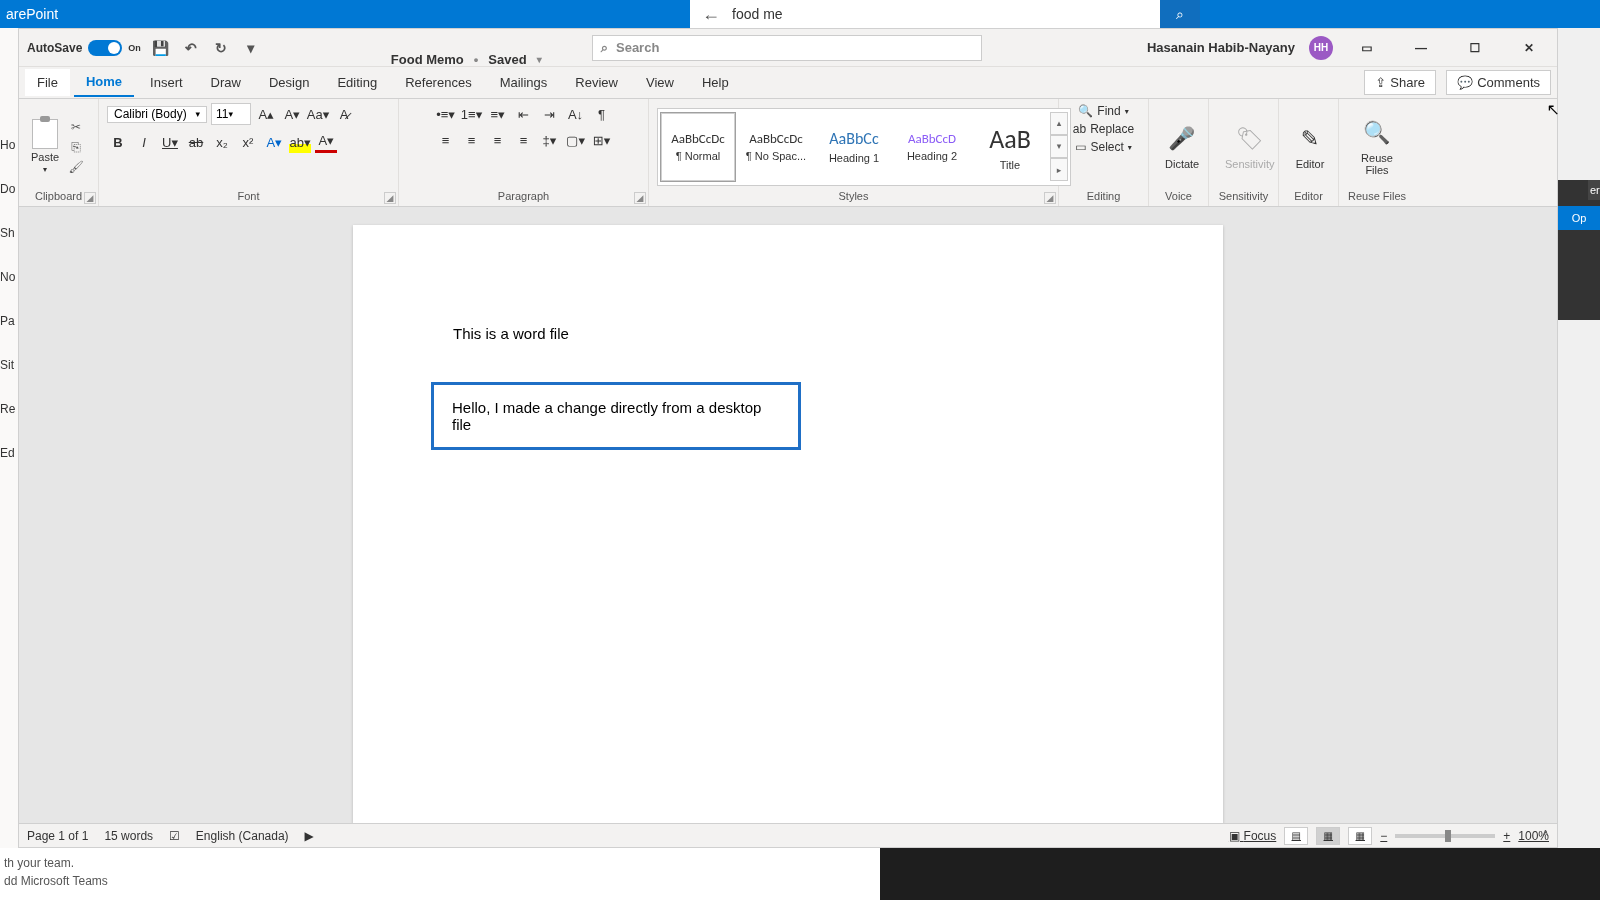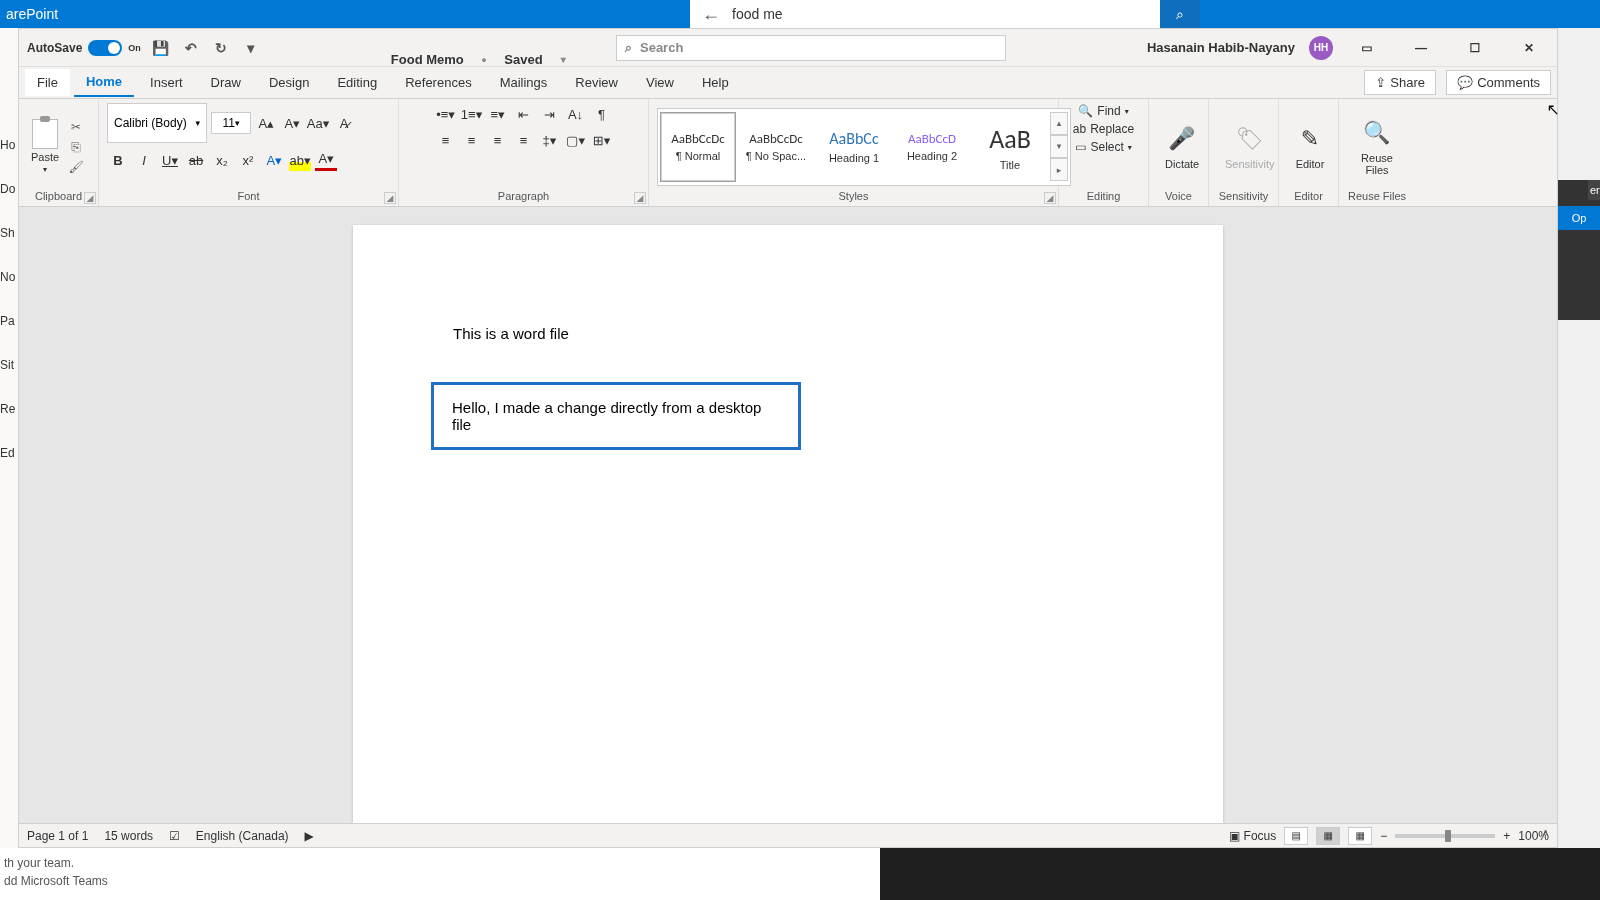--- a/index.html
+++ b/index.html
@@ -13,21 +13,21 @@
   
   
   .word-window { position: absolute; top: 28px; left: 18px; width: 1540px; height: 820px; background: #f3f2f1; border: 1px solid #d0d0d0; display:flex; flex-direction:column; }
   
   
   .title-bar { height: 38px; background: #f3f2f1; display:flex; align-items:center; padding: 0 8px; gap: 10px; border-bottom:1px solid #e1dfdd;font-weight:bold; }
   .autosave { display:flex; align-items:center; gap:6px; font-size:12px; color:#333; }
   .autosave-toggle { width:34px; height:16px; background:#0078d4; border-radius:10px; position:relative; }
   .autosave-toggle::after{ content:""; position:absolute; right:2px; top:2px; width:12px; height:12px; border-radius:50%; background:#fff; }
   .qat-icon { width:20px; height:20px; display:flex; align-items:center; justify-content:center; color:#555; font-size:14px; }
-  .doc-title { margin-left: 120px; display:flex; align-items:center; gap:18px; font-size:13px; color:#333;margin-top:24px; }
+  .doc-title { margin-left: 120px; display:flex; align-items:center; gap:10px; font-size:13px; color:#333;margin-top:24px; }
   .search-box { margin-left: 40px; width: 390px; height: 26px; background:#fff; border:1px solid #ccc; display:flex; align-items:center; padding:0 8px; gap:8px; font-size:13px; color:#888; }
   .title-right { margin-left:auto; display:flex; align-items:center; gap:14px; }
   .user-name { font-size:13px; color:#333; }
   .user-badge { width:24px; height:24px; border-radius:50%; background:#9b59c4; color:#fff; font-size:10px; display:flex; align-items:center; justify-content:center; }
   .win-ctrl { width:40px; height:30px; display:flex; align-items:center; justify-content:center; font-size:12px; color:#333; }
   
   
   .tabs { height: 32px; background:#f3f2f1; display:flex; align-items:center; padding:0 6px; gap:4px; border-bottom:1px solid #d0d0d0; }
   .tab { padding: 6px 12px; font-size:13px; color:#333; cursor:pointer; }
   .tab.file { background:#fff; }
@@ -40,22 +40,22 @@
   .group { border-right:1px solid #e1dfdd; padding: 4px 8px 2px 8px; display:flex; flex-direction:column; justify-content:space-between; position:relative; }
   .group-label { text-align:center; font-size:11px; color:#555; padding-bottom:2px; }
   .group-body { flex:1; display:flex; align-items:center; gap:4px; }
   .paste { display:flex; flex-direction:column; align-items:center; gap:2px; font-size:11px; color:#333; padding:2px 4px; }
   .paste-icon { width:26px; height:30px; border:1px solid #bbb; background:#fff; position:relative; }
   .paste-icon::before{content:""; position:absolute; top:-4px; left:7px; width:10px; height:6px; background:#999; border-radius:2px;}
   .mini-col { display:flex; flex-direction:column; gap:4px; }
   .mini-icon { width:18px; height:16px; display:flex; align-items:center; justify-content:center; font-size:12px; color:#555; }
   
   .font-row { display:flex; align-items:center; gap:4px; }
-  .font-name { width:100px; height:40px; border:1px solid #ccc; background:#fff; font-size:12px; padding:0 6px; display:flex; align-items:center; justify-content:space-between; }
-  .font-size { width:40px; height:22px; border:1px solid #ccc; background:#fff; font-size:12px; padding:0 4px; display:flex; align-items:center; justify-content:center; }
+  .font-name { width:100px; height:17px; border:1px solid #ccc; background:#fff; font-size:12px; padding:0 6px; display:flex; align-items:center; justify-content:space-between; }
+  .font-size { width:40px; height:22px; border:1px solid #ccc; background:#fff; font-size:12px; padding:0 4px; display:flex; align-items:center; justify-content:flex-start; }
   .icon-btn { width:22px; height:22px; display:flex; align-items:center; justify-content:center; font-size:13px; color:#333; }
   
   .para-grid { display:flex; flex-direction:column; gap:4px; }
   .para-row { display:flex; gap:4px; }
   
   .styles-gallery { display:flex; gap:2px; align-items:center; border:1px solid #ccc; background:#fff; padding:2px; height:78px; }
   .style-item { width:76px; height:70px; display:flex; flex-direction:column; align-items:center; justify-content:center; gap:4px; font-size:11px; color:#333; border:1px solid transparent; padding:2px; }
   .style-item.selected { border:1px solid #a0a0a0; background:#fff; box-shadow: inset 0 0 0 1px #d0d0d0; }
   .style-preview { font-family: "Calibri"; color:#333; }
   .style-scroll { width:18px; display:flex; flex-direction:column; height:70px; }
@@ -72,21 +72,21 @@
   .launcher { position:absolute; right:2px; bottom:2px; font-size:9px; color:#888; width:12px; height:12px; border:1px solid #ccc; display:flex; align-items:center; justify-content:center; }
   
   
   .canvas { flex:1; background:#e6e6e6; display:flex; justify-content:center; overflow:hidden; }
   .page { width: 870px; background:#fff; margin-top:18px; box-shadow: 0 1px 3px rgba(0,0,0,0.2); padding: 100px 100px; position:relative; }
   .doc-text { font-size:15px; color:#000; margin-bottom: 40px; }
   .highlight-box { border:3px solid #1f6fc6; padding: 14px 18px; width: 370px; font-size:15px; color:#000; margin-left:-22px; }
   
   
   .status-bar { height: 24px; background:#f3f2f1; border-top:1px solid #d0d0d0; display:flex; align-items:center; padding:0 8px; font-size:12px; color:#333; gap:16px; }
-  .status-right { margin-left:auto; display:flex; align-items:center; gap:8px; }
+  .status-right { margin-left:auto; display:flex; align-items:center; gap:8px;text-decoration:underline; }
   .view-btn { width:24px; height:18px; border:1px solid #ccc; background:#fff; display:flex; align-items:center; justify-content:center; font-size:10px; }
   .view-btn.active { background:#d0d0d0; }
   .zoom-slider { width:100px; height:4px; background:#ccc; position:relative; }
   .zoom-slider::after{ content:""; position:absolute; left:50%; top:-4px; width:6px; height:12px; background:#888; }
   
   
   .sp-side { position:absolute; top:28px; left:0; width:18px; height:820px; background:#faf9f8; font-size:12px; color:#333; overflow:hidden; display:flex; flex-direction:column; gap:30px; padding-top:110px; }
   .sp-side span { white-space:nowrap; }
   
   

